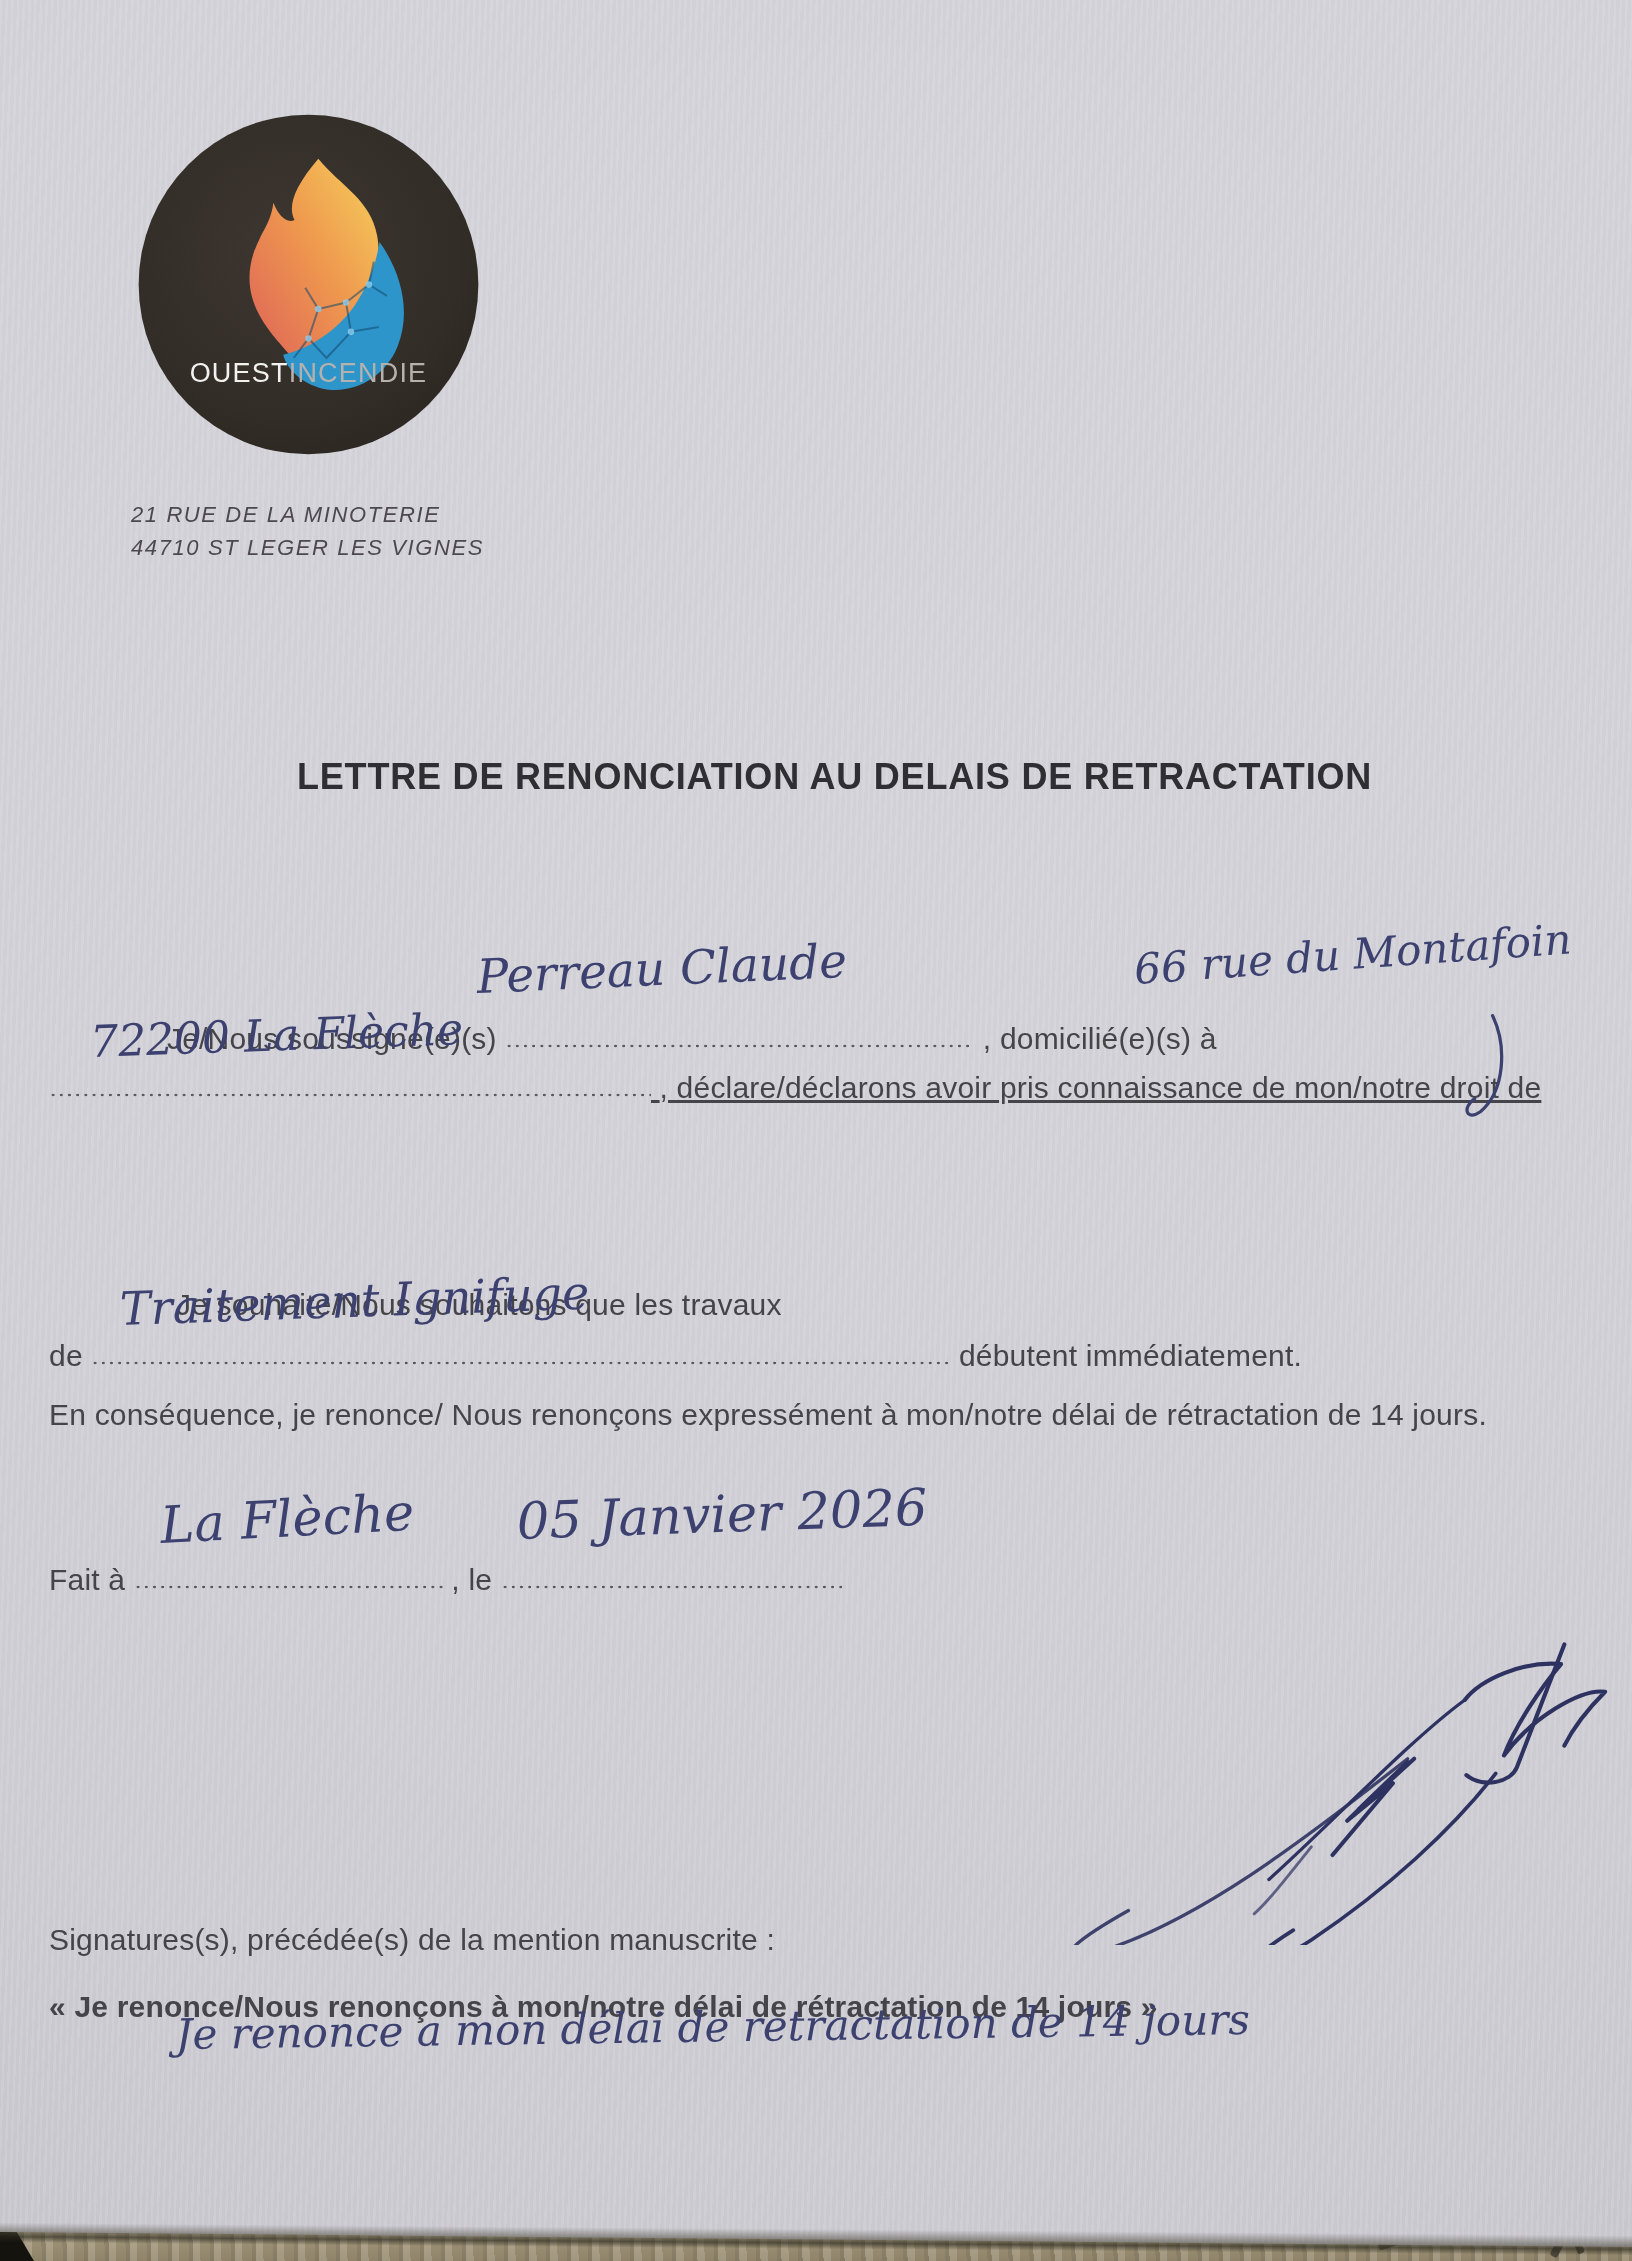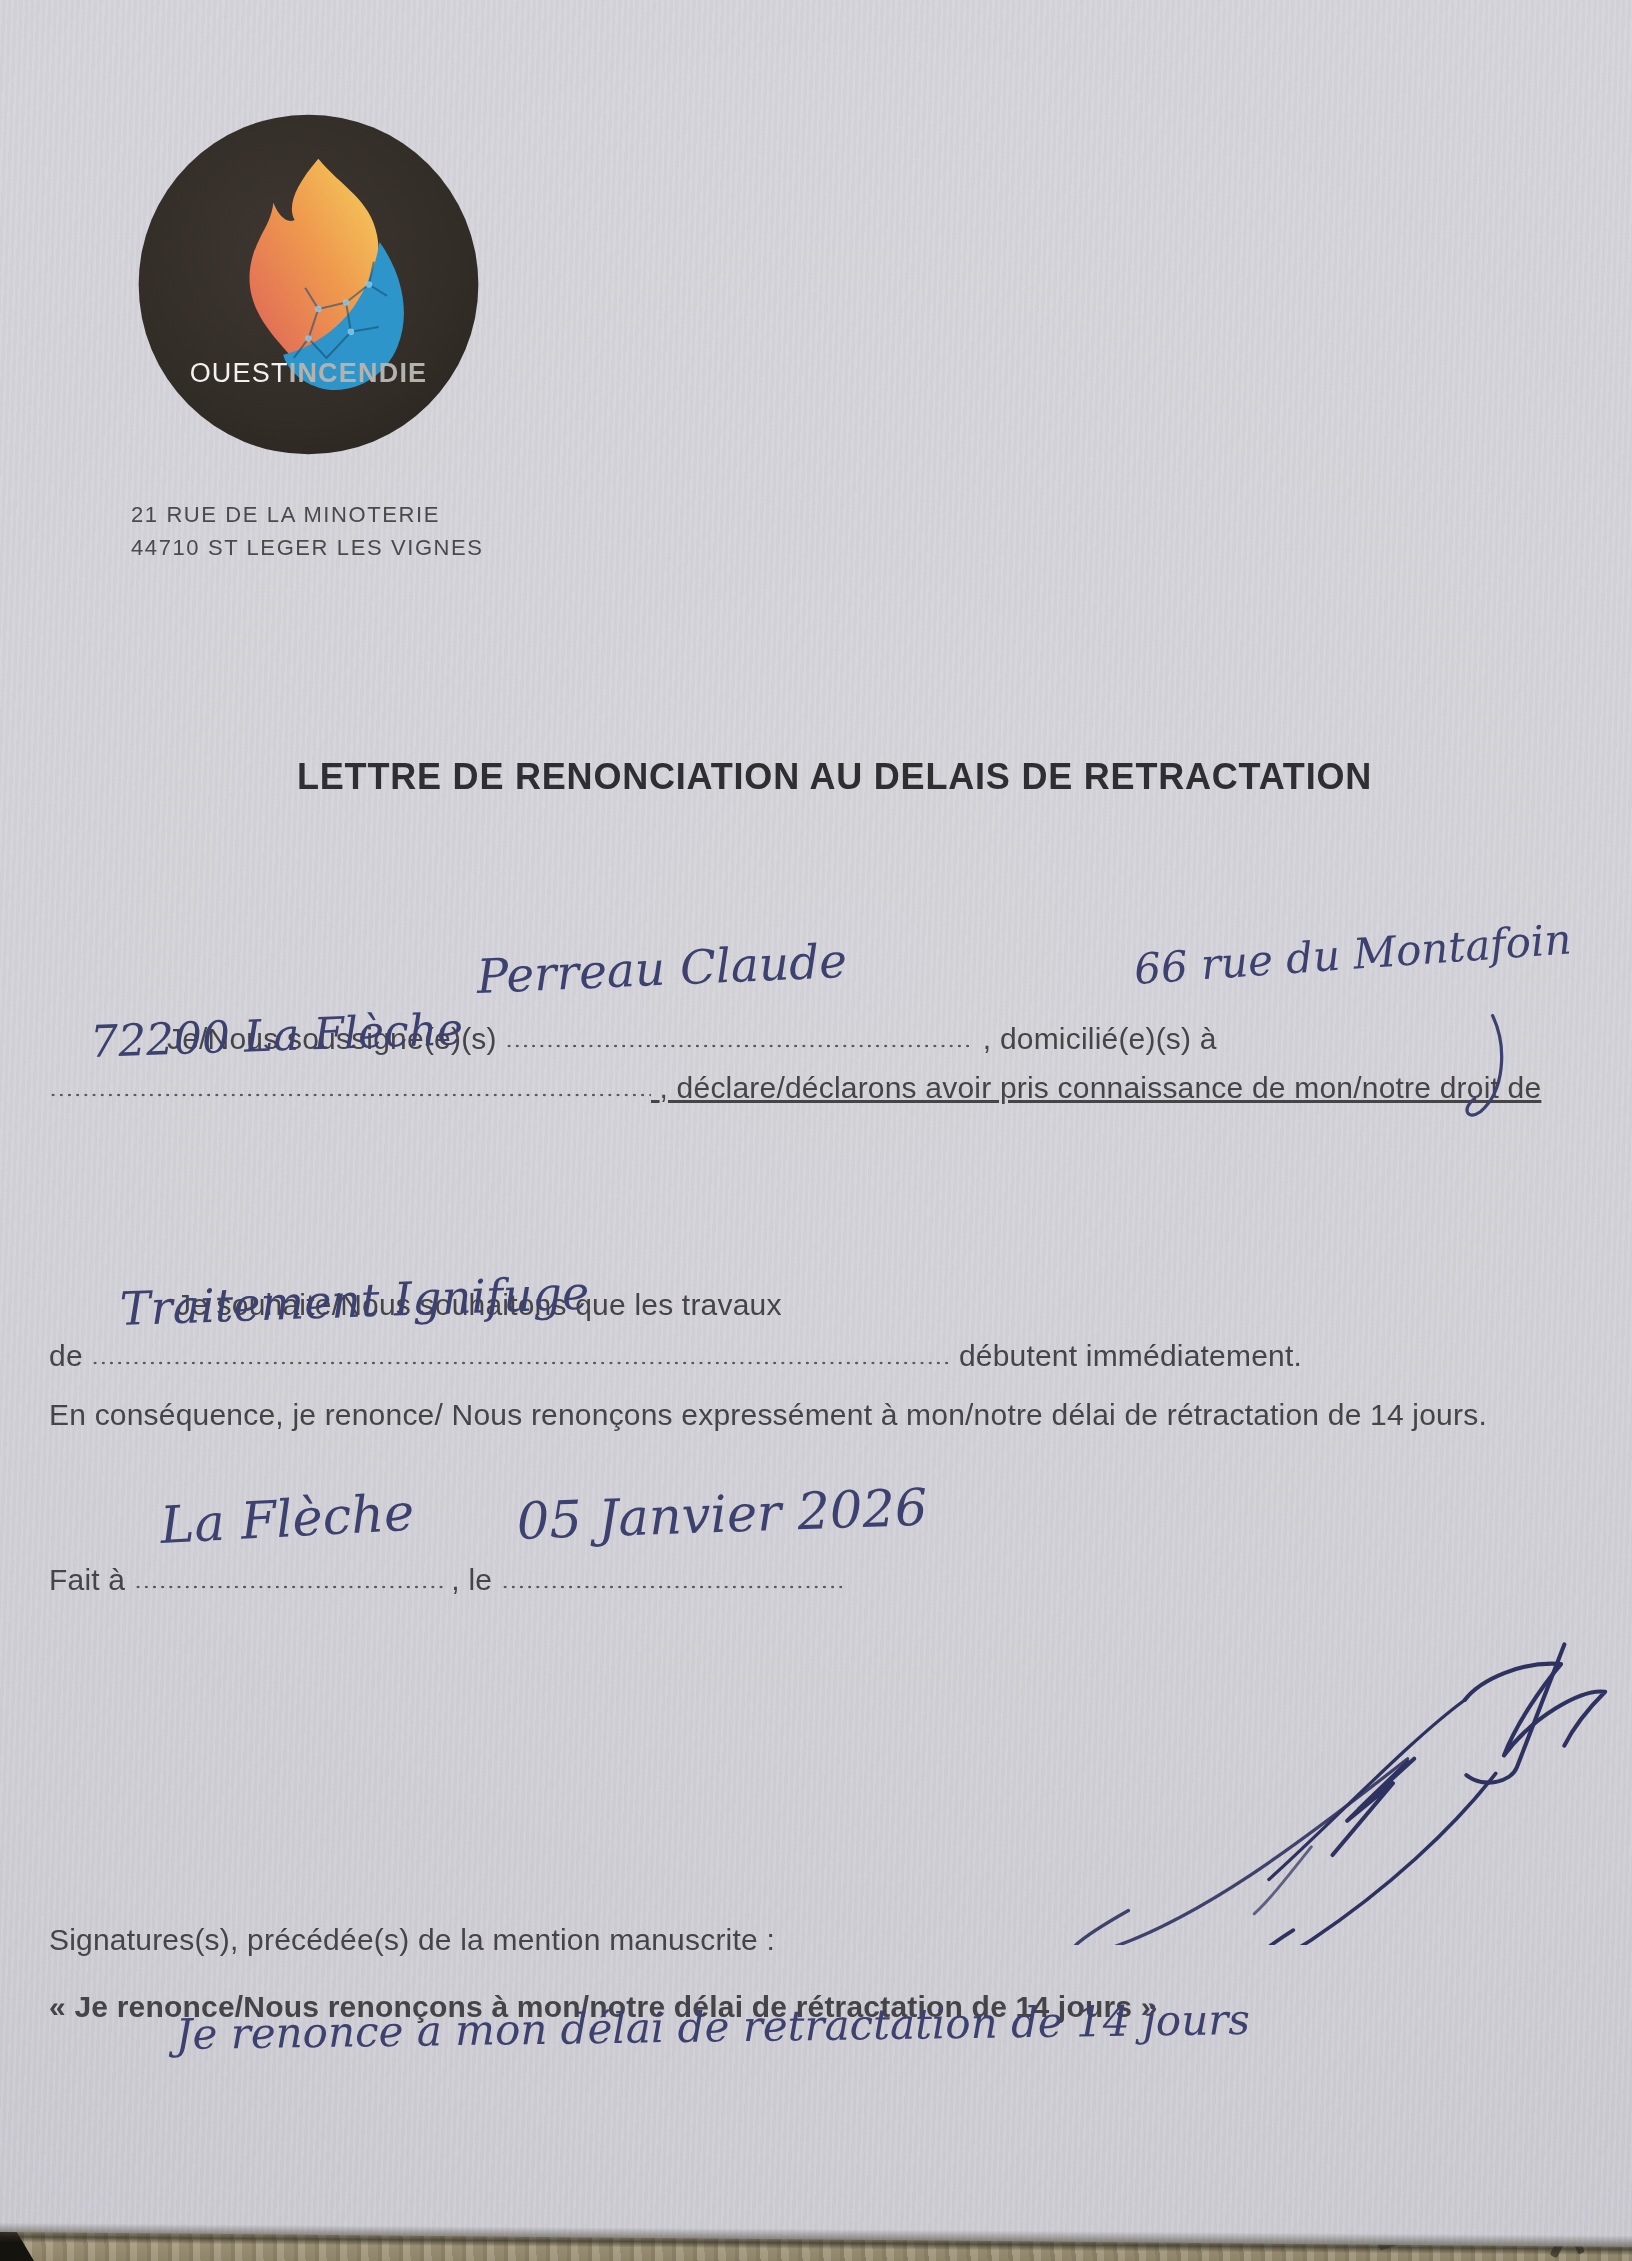--- a/index.html
+++ b/index.html
@@ -39,25 +39,25 @@
   }
 
   
   .logo { position:absolute; left:137px; top:113px; width:343px; height:343px; }
   .logo svg { display:block; }
   .brand {
     position:absolute; left:0; top:245px; width:100%; text-align:center;
     font-size:27px; letter-spacing:1.2px; white-space:nowrap;
   }
   .brand .bold  { font-weight:normal; color:#f2f1ef; }
-  .brand .light { font-weight:bold; color:#b5b2ae; }
+  .brand .light { font-weight:normal; color:#b5b2ae; }
 
   
   .addr { position:absolute; left:131px; top:498px; font-size:22px; line-height:33px;
-          color:#4b494e; letter-spacing:1.6px; }
+          color:#4b494e; letter-spacing:1.6px;font-style:italic; }
   .title { position:absolute; left:261px; top:756px; width:1053px; text-align:center;
            font-size:36px; font-weight:bold; color:#2f2e33; letter-spacing:0.8px; white-space:nowrap;margin-left:36px; }
   .pline { position:absolute; font-size:30px; color:#454449; white-space:nowrap; letter-spacing:0.2px; }
   .dots { display:inline-block; vertical-align:baseline; height:.95em;
           background-image:radial-gradient(circle, #5b595f 1.3px, rgba(0,0,0,0) 1.6px);
           background-size:8.2px 4.1px; background-repeat:repeat-x; background-position:0 100%; }
 
   
   .hw { position:absolute; font-family:"DejaVu Serif", serif; font-style:italic;
         color:#3c4170; white-space:nowrap; transform-origin:left bottom; }

